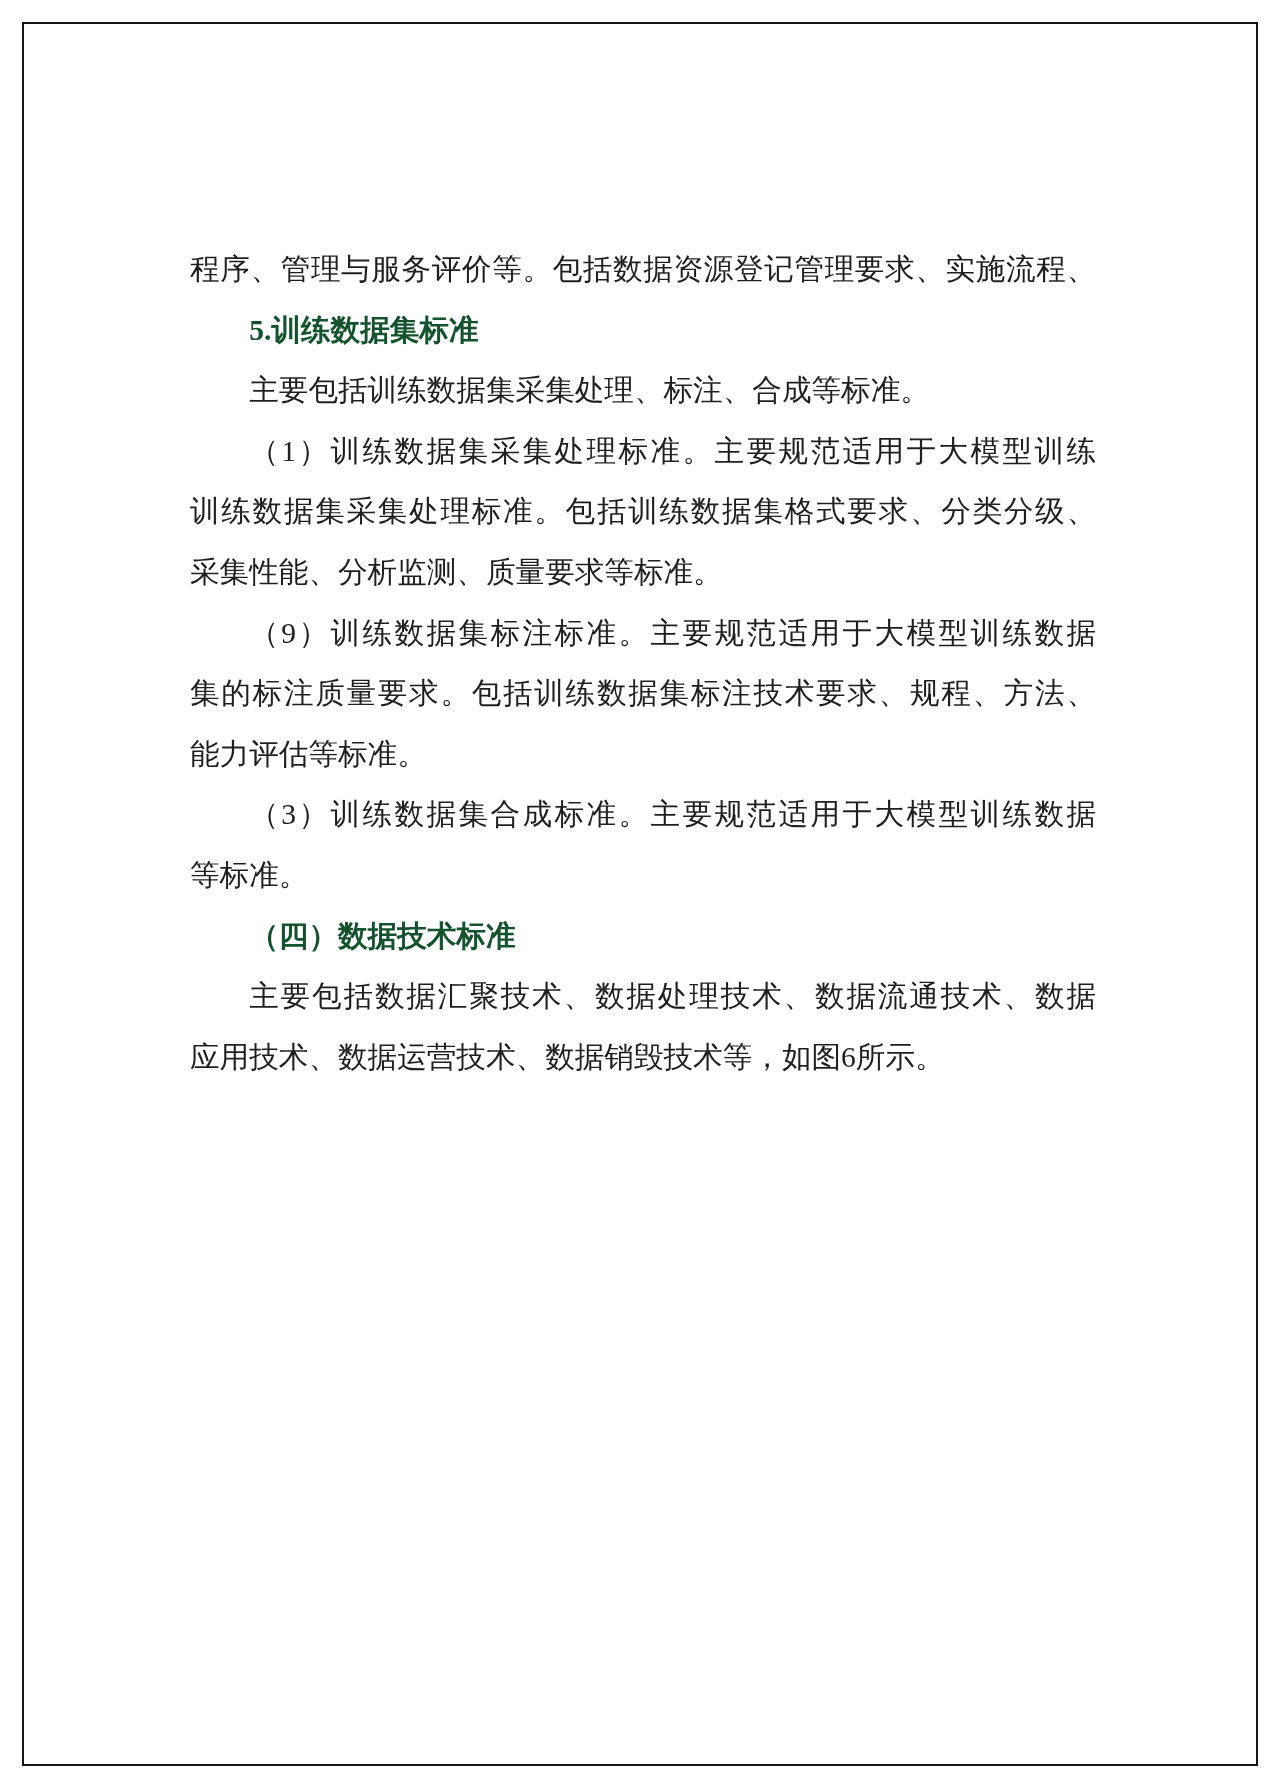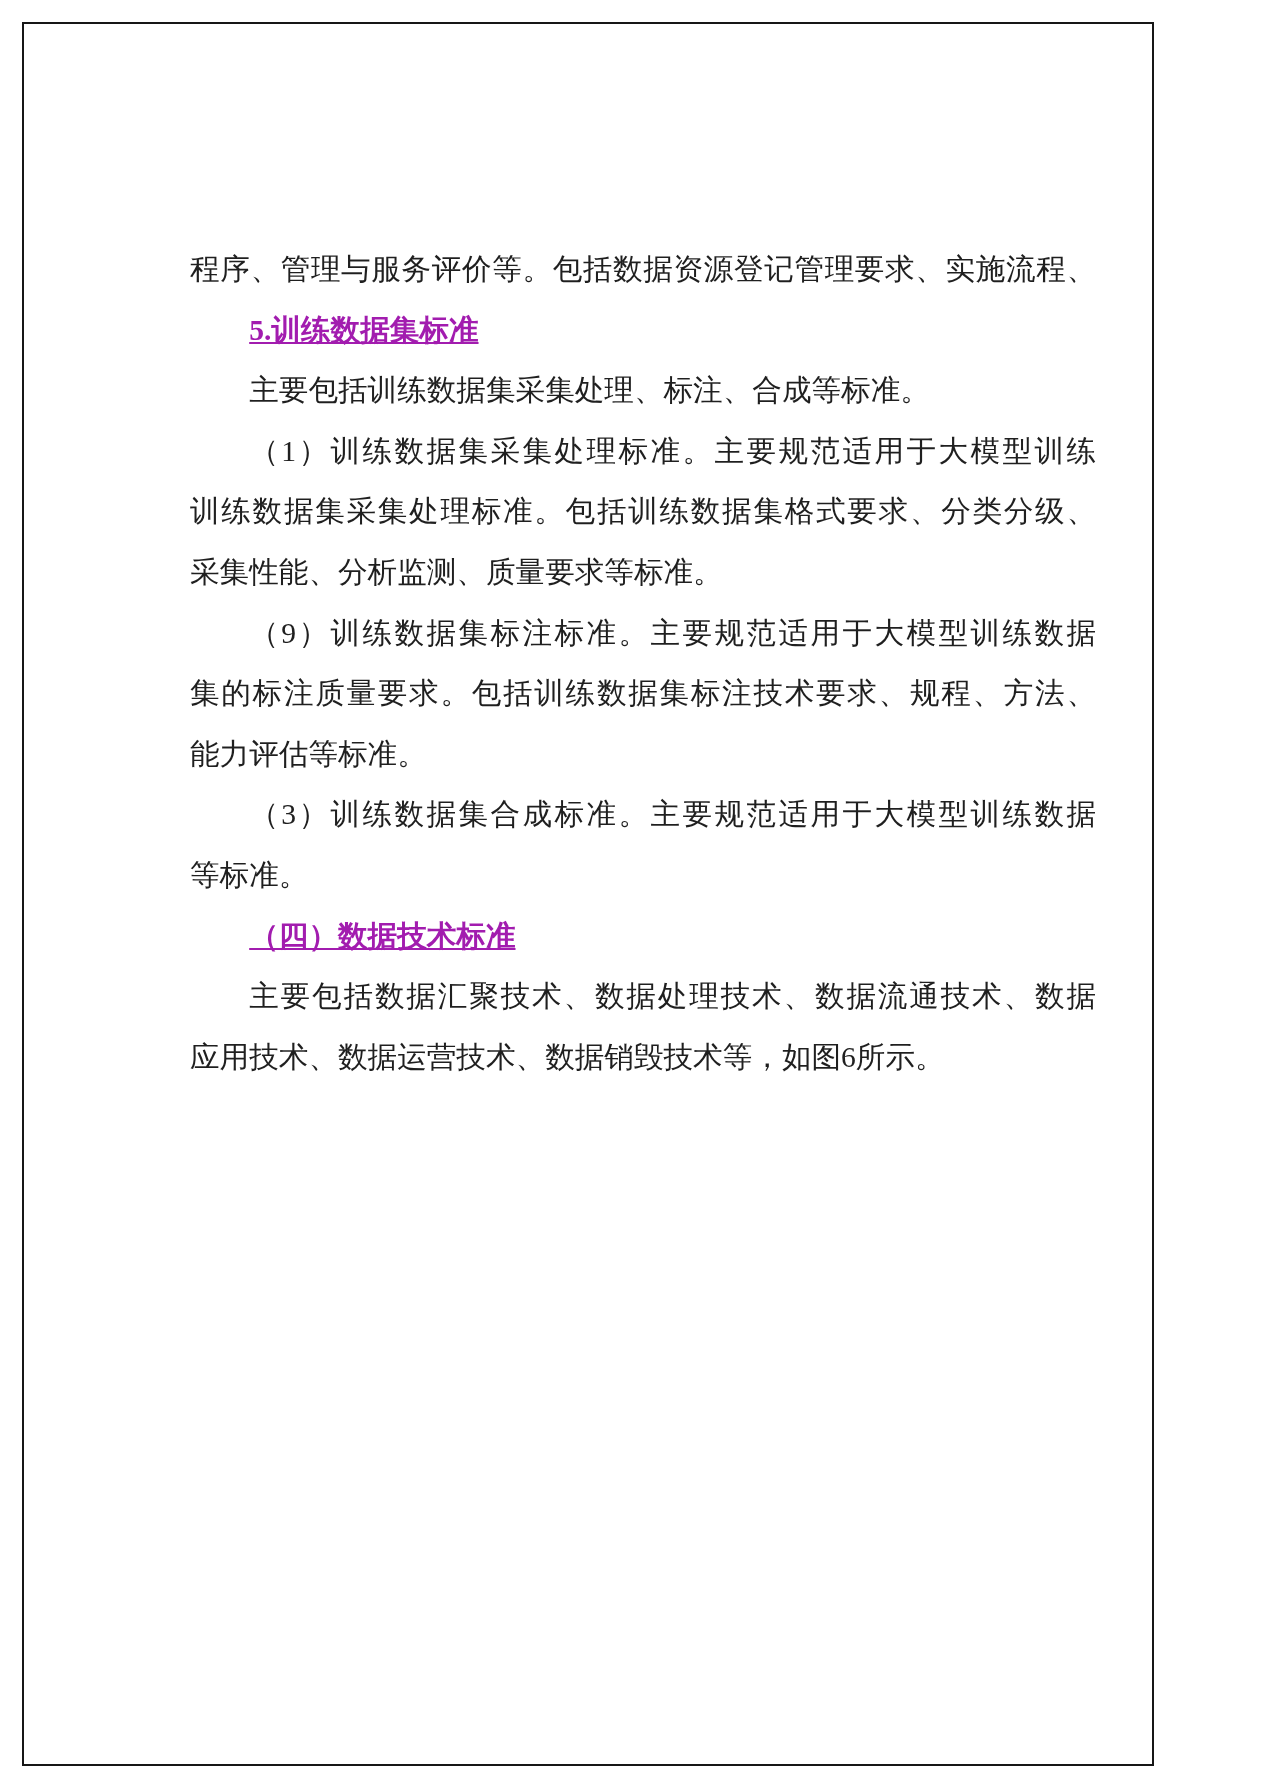--- a/index.html
+++ b/index.html
@@ -12,21 +12,21 @@
     width: 1280px;
     height: 1790px;
     background: #ffffff;
     overflow: hidden;
     font-family: "Liberation Serif", "DejaVu Serif", serif;
   }
   .page-border {
     position: absolute;
     left: 22px;
     top: 22px;
-    width: 1132px;
+    width: 1236px;
     height: 1744px;
     border: 2px solid #161616;
     box-sizing: border-box;
     background: #ffffff;
   }
   .text-body {
     position: absolute;
     left: 166px;
     top: 215px;
     width: 906px;
@@ -42,22 +42,21 @@
   
   .line.fill {
     text-align-last: justify;
   }
   
   .line.indent {
     text-indent: 2em;
   }
   .line.bold {
     font-weight: 700;
-    color: #a21caf;
-    text-decoration: underline;
+    color: #14532d;
   }
 </style>
 </head>
 <body>
 
 <div class="page">
   <div class="page-border">
     <div class="text-body" id="doc-body">
         <div class="line fill">程序、管理与服务评价等。包括数据资源登记管理要求、实施流程、</div>
         <div class="line indent bold">5.训练数据集标准</div>

